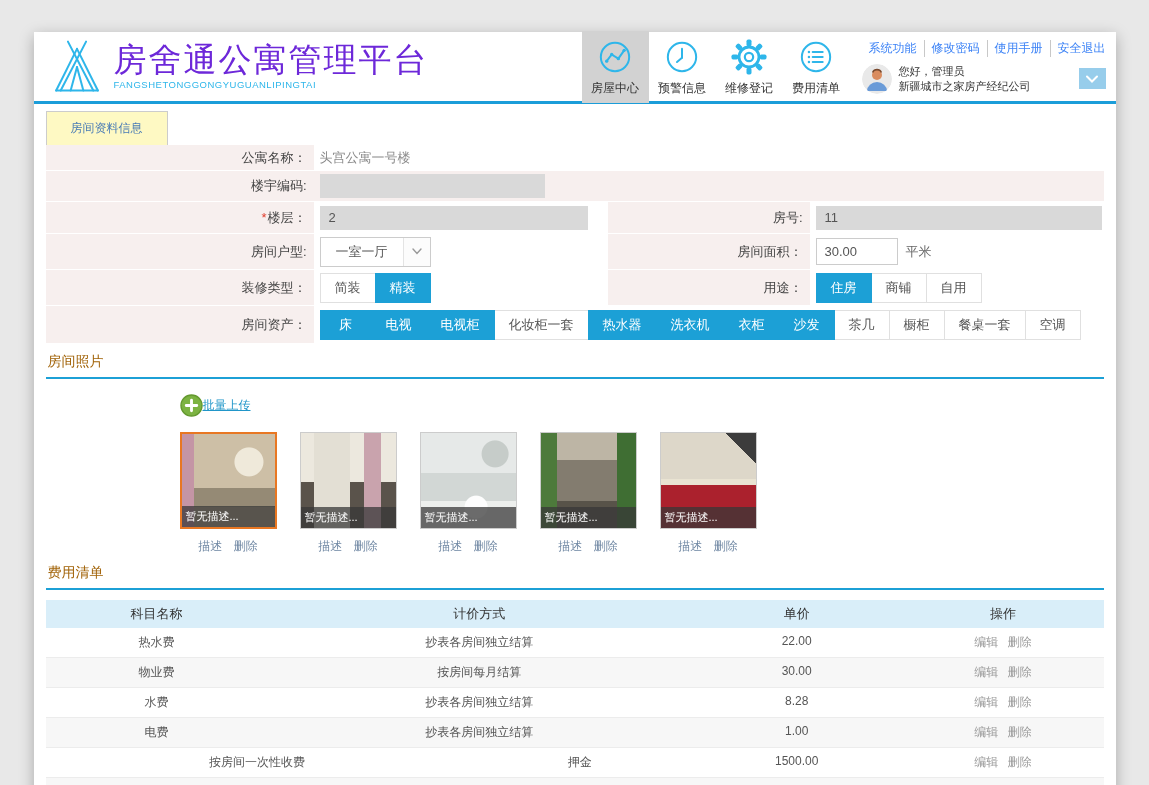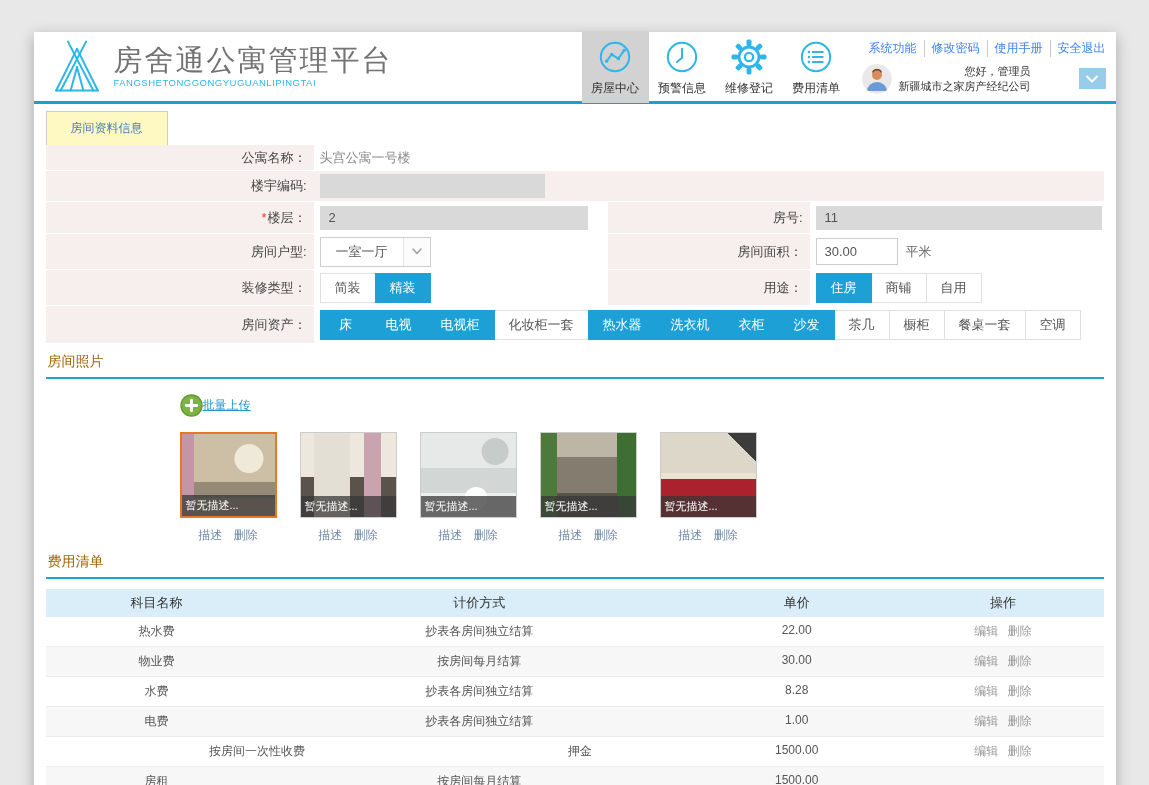--- a/index.html
+++ b/index.html
@@ -20,39 +20,39 @@
   
   .header {
     display: flex;
     align-items: center;
     height: 72px;
     padding: 0 8px 0 14px;
     border-bottom: 3px solid #1b9dd9;
   }
   .logo-block { display: flex; align-items: center; gap: 8px; }
   .logo-icon svg { display: block; }
-  .logo-title { font-size: 29px; color: #737373; letter-spacing: 2px; line-height: 1.05; }
+  .logo-title { font-size: 33px; color: #6d28d9; letter-spacing: 2px; line-height: 1.05; }
   .logo-sub { font-size: 9.5px; color: #2eb6ea; letter-spacing: .5px; margin-top: 2px; }
 
   .nav { display: flex; margin-left: auto; margin-right: 12px; }
   .nav-item {
     width: 67px; height: 72px;
     display: flex; flex-direction: column; align-items: center; justify-content: center;
     gap: 3px; cursor: pointer; font-size: 12px; color: #333;
   }
   .nav-item.active { background: #d2d2d2; }
   .nav-icon { width: 40px; height: 40px; }
   .nav-icon svg { width: 40px; height: 40px; display: block; }
 
   .header-right { display: flex; flex-direction: column; justify-content: center; gap: 7px; min-width: 220px; padding-right: 2px; }
   .top-links { display: flex; justify-content: center; align-items: center; font-size: 12px; color: #3b82f6; }
   .top-links .tlink { cursor: pointer; padding: 0 7px; }
   .top-links .tlink + .tlink { border-left: 1px solid #c8c8c8; }
   .top-links .tlink:last-child { padding-right: 0; }
-  .user-row { display: flex; align-items: center; gap: 7px; text-align: right; }
+  .user-row { display: flex; align-items: center; gap: 7px; }
   .avatar { width: 30px; height: 30px; border-radius: 50%; overflow: hidden; flex-shrink: 0; }
   .user-text { font-size: 11px; color: #333; line-height: 1.35; white-space: nowrap; }
   .chevron-btn {
     margin-left: auto; width: 27px; height: 21px; background: #97cdeb;
     display: flex; align-items: center; justify-content: center; cursor: pointer;
   }
 
   
   .tabbar { padding: 7px 0 0 12px; }
   .tab {
@@ -104,21 +104,21 @@
     margin: 0 12px; padding: 9px 2px 6px; font-size: 14px; color: #a16207;
     border-bottom: 2px solid #1ca0d6;
   }
   .icon-link-row { display: flex; align-items: center; gap: 0; margin: 15px 0 15px 146px; }
   .plus-icon svg { display: block; }
   .green-link { color: #2196c9; font-size: 12px; text-decoration: underline; cursor: pointer; }
 
   
   .photos-row { display: flex; gap: 23px; margin-left: 146px; }
   .photo-card { width: 97px; }
-  .photo { width: 97px; height: 86px; position: relative; border: 1px solid #ccc; cursor: pointer; }
+  .photo { width: 97px; height: 97px; position: relative; border: 1px solid #ccc; cursor: pointer; }
   .photo.selected-photo { border: 2px solid #e87722; }
   .photo-caption {
     position: absolute; left: 0; right: 0; bottom: 0; background: rgba(55,55,55,.74);
     color: #fff; font-size: 11px; padding: 3px 4px; white-space: nowrap; overflow: hidden;
   }
   .photo-actions { text-align: center; margin-top: 9px; font-size: 12px; }
   .photo-actions a { color: #6f87a3; margin: 0 4px; cursor: pointer; }
 
   .scene-living {
     background:

